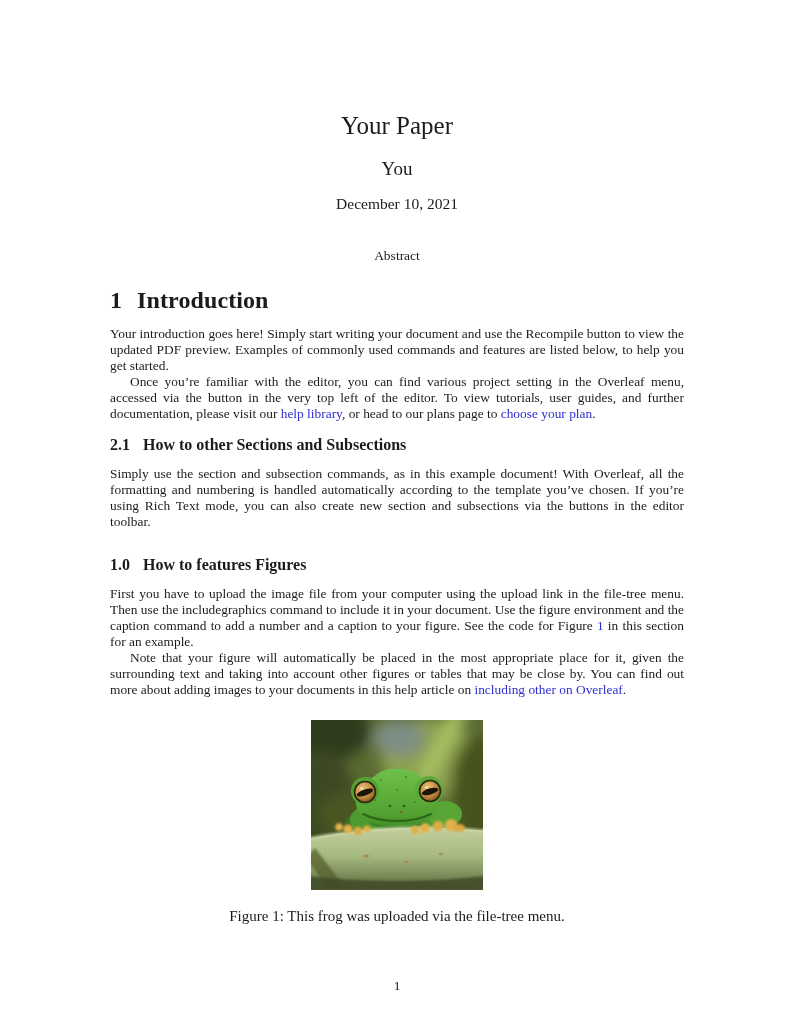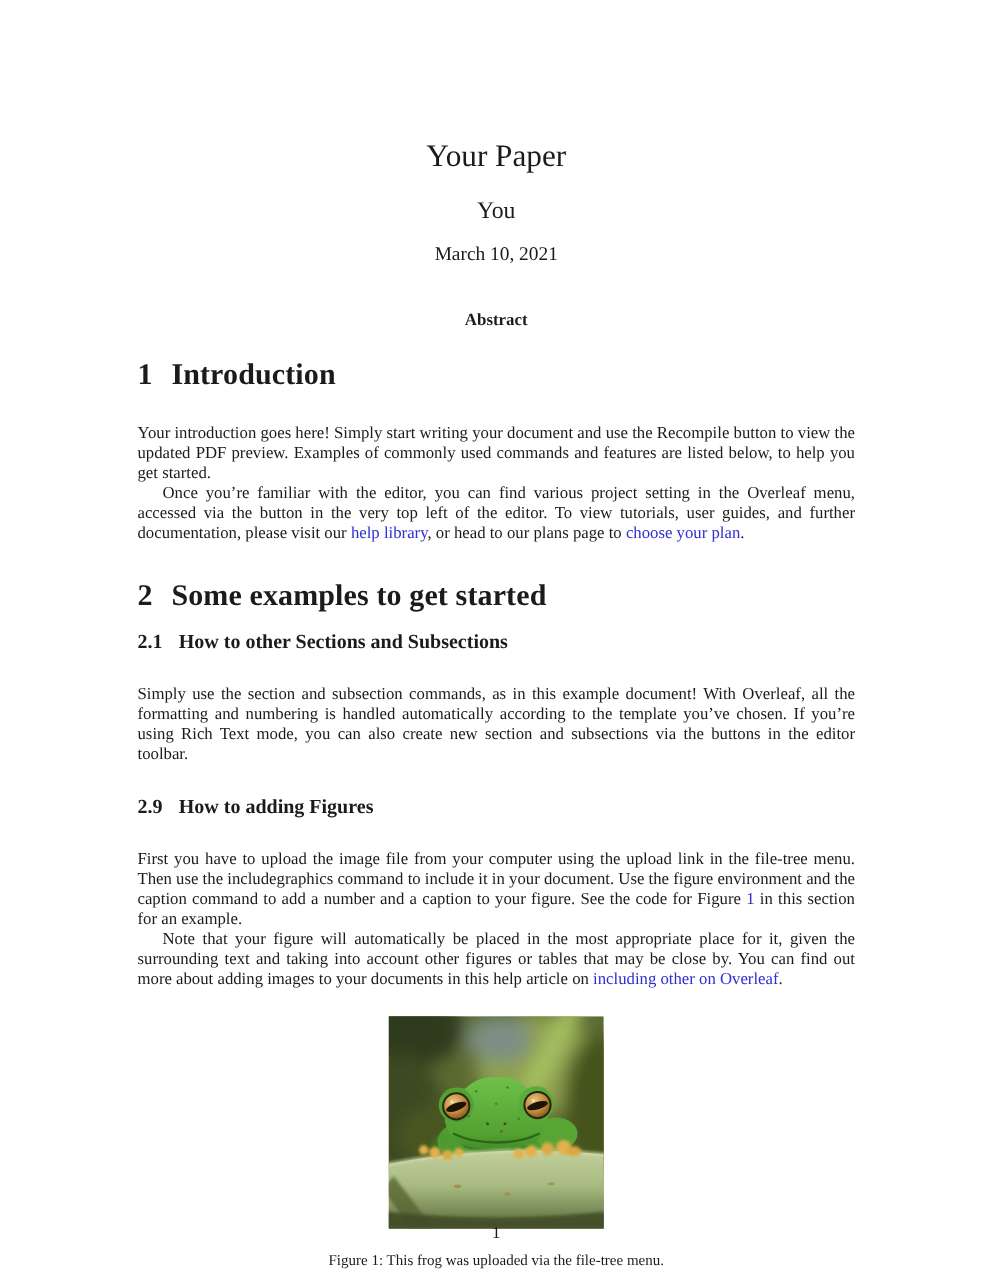--- a/index.html
+++ b/index.html
@@ -17,93 +17,92 @@
   .content { padding: 0 110px; }
 
   
   .titleblock { margin-top: 112px; text-align: center; }
   .paper-title { font-size: 25px; font-weight: 400; line-height: 1.15; }
   .paper-author { font-size: 19px; margin-top: 17px; }
   .paper-date { font-size: 15.5px; margin-top: 15px; }
 
   
   .abstract { margin-top: 35px; }
-  .abstract-heading { text-align: center; font-weight: 700; font-size: 13.5px; }
+  .abstract-heading { text-align: center; font-weight: 400; font-size: 13.5px; }
   .abstract-body { margin: 6px 30px 0; text-indent: 12px; font-size: 13.4px; line-height: 16px; }
 
   
   .sec { font-size: 24px; font-weight: 700; margin-top: 23px; letter-spacing: 0.1px; }
   .sec .num { margin-right: 15px; }
   .subsec { font-size: 16px; font-weight: 700; margin-top: 14px; }
   .subsec .num { margin-right: 13px; }
   .sec2 { margin-top: 30px; }
   .subsec-gap { margin-top: 26px; }
 
   
   p.body-par {
     font-size: 13.4px;
     line-height: 16px;
     text-align: justify;
     margin-top: 0;
   }
-  p.first { margin-top: 24px; }
+  p.first { margin-top: 12px; }
   p.cont { text-indent: 20px; }
 
   a.doc-link, a.doc-link:visited {
     color: var(--link, #2b2bd5);
     text-decoration: none;
     cursor: pointer;
   }
 
   
   .fig { margin-top: 22px; text-align: center; }
   .photo {
     display: inline-block;
     width: 172px;
     height: 170px;
     line-height: 0;
     vertical-align: top;
   }
-  .fig-caption { margin-top: 18px; font-size: 12px; text-align: center; }
+  .fig-caption { margin-top: 18px; font-size: 15px; text-align: center; }
 
   
   .pageno {
     position: absolute;
     left: 0; right: 0;
     bottom: 34px;
     text-align: center;
     font-size: 13.4px;
   }
 </style>
 </head>
 <body>
 
 <div class="page">
   <div class="content">
 
     <div class="titleblock">
       <div class="paper-title">Your Paper</div>
       <div class="paper-author">You</div>
-      <div class="paper-date">March 10, 2021</div>
+      <div class="paper-date">December 10, 2021</div>
     </div>
 
     <div class="abstract">
       <div class="abstract-heading">Abstract</div>
     </div>
 
     <h2 class="sec"><span class="num">1</span><span>Introduction</span></h2>
     <p class="body-par first">Your introduction goes here! Simply start writing your document and use the Recompile button to view the updated PDF preview. Examples of commonly used commands and features are listed below, to help you get started.</p>
     <p class="body-par cont"><span>Once you’re familiar with the editor, you can find various project setting in the Overleaf menu, accessed via the button in the very top left of the editor. To view tutorials, user guides, and further documentation, please visit our </span><a class="doc-link" href="#">help library</a><span>, or head to our plans page to </span><a class="doc-link" href="#">choose your plan</a><span>.</span></p>
 
-    <h2 class="sec sec2"><span class="num">2</span><span>Some examples to get started</span></h2>
 
     <h3 class="subsec"><span class="num">2.1</span><span>How to other Sections and Subsections</span></h3>
     <p class="body-par first">Simply use the section and subsection commands, as in this example document! With Overleaf, all the formatting and numbering is handled automatically according to the template you’ve chosen. If you’re using Rich Text mode, you can also create new section and subsections via the buttons in the editor toolbar.</p>
 
-    <h3 class="subsec subsec-gap"><span class="num">2.9</span><span>How to adding Figures</span></h3>
+    <h3 class="subsec subsec-gap"><span class="num">1.0</span><span>How to features Figures</span></h3>
     <p class="body-par first"><span>First you have to upload the image file from your computer using the upload link in the file-tree menu. Then use the includegraphics command to include it in your document. Use the figure environment and the caption command to add a number and a caption to your figure. See the code for Figure </span><a class="doc-link" href="#">1</a><span> in this section for an example.</span></p>
     <p class="body-par cont"><span>Note that your figure will automatically be placed in the most appropriate place for it, given the surrounding text and taking into account other figures or tables that may be close by. You can find out more about adding images to your documents in this help article on </span><a class="doc-link" href="#">including other on Overleaf</a><span>.</span></p>
 
     <div class="fig">
       <div class="photo">
         <svg width="172" height="170" viewBox="0 0 172 170" xmlns="http://www.w3.org/2000/svg">
           <defs>
             <clipPath id="frame">
                 <rect x="0" y="0" width="172" height="170"></rect>
               </clipPath>

